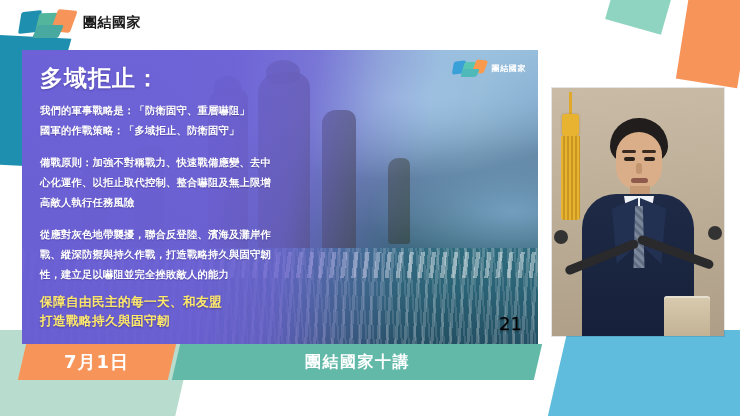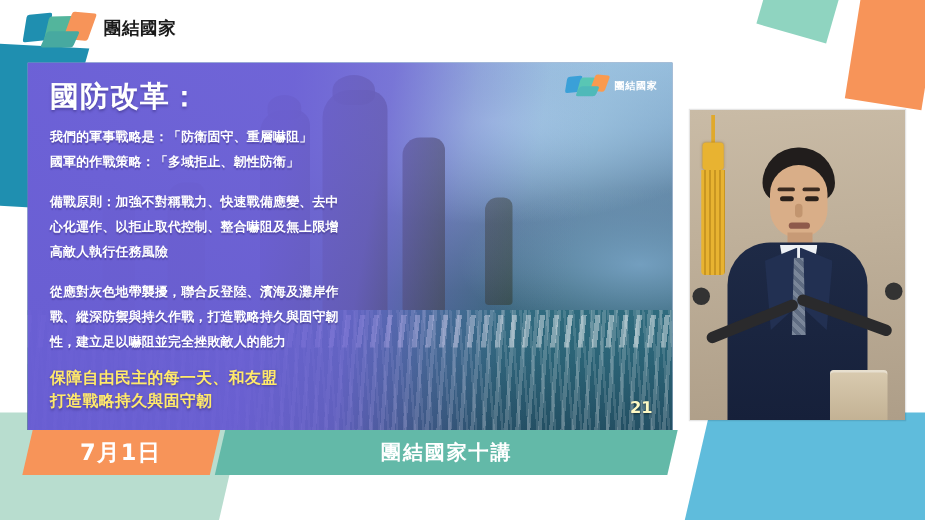--- a/index.html
+++ b/index.html
@@ -196,23 +196,23 @@
     font-size: 12.6px;
     font-weight: 700;
     line-height: 1.48;
     letter-spacing: 0.4px;
     margin-top: 11px;
     text-shadow: 0 1px 2px rgba(30,20,80,0.40);
   }
   #page-number {
     position: absolute;
     right: 16px; bottom: 10px;
-    color: #fef9c3;
-    font-size: 13px;
-    font-weight: 700;
+    color: #000000;
+    font-size: 18px;
+    font-weight: 400;
     z-index: 5;
     text-shadow: 0 1px 2px rgba(0,0,0,0.45);
   }
 
   
   #caption-bar {
     position: absolute;
     left: 0px; top: 344px;
     width: 740px; height: 36px;
     z-index: 5;
@@ -366,24 +366,24 @@
       <div class="slide-mark">
         <div class="sm sm-blue"></div>
         <div class="sm sm-teal"></div>
         <div class="sm sm-orng"></div>
         <div class="sm sm-tail"></div>
       </div>
       <div id="slide-logo-text">團結國家</div>
     </div>
 
     <div id="slide-body">
-      <div class="slide-title">國防改革：</div>
+      <div class="slide-title">多域拒止：</div>
 
       <div class="slide-para">我們的軍事戰略是：「防衛固守、重層嚇阻」</div>
-      <div class="slide-para tight">國軍的作戰策略：「多域拒止、韌性防衛」</div>
+      <div class="slide-para tight">國軍的作戰策略：「多域拒止、防衛固守」</div>
       <div class="slide-para gap">備戰原則：加強不對稱戰力、快速戰備應變、去中</div>
       <div class="slide-para tight">心化運作、以拒止取代控制、整合嚇阻及無上限增</div>
       <div class="slide-para tight">高敵人執行任務風險</div>
       <div class="slide-para gap">從應對灰色地帶襲擾，聯合反登陸、濱海及灘岸作</div>
       <div class="slide-para tight">戰、縱深防禦與持久作戰，打造戰略持久與固守韌</div>
       <div class="slide-para tight">性，建立足以嚇阻並完全挫敗敵人的能力</div>
 
       <div class="slide-highlight">保障自由民主的每一天、和友盟</div>
       <div class="slide-highlight" style="margin-top:0">打造戰略持久與固守韌</div>
     </div>

